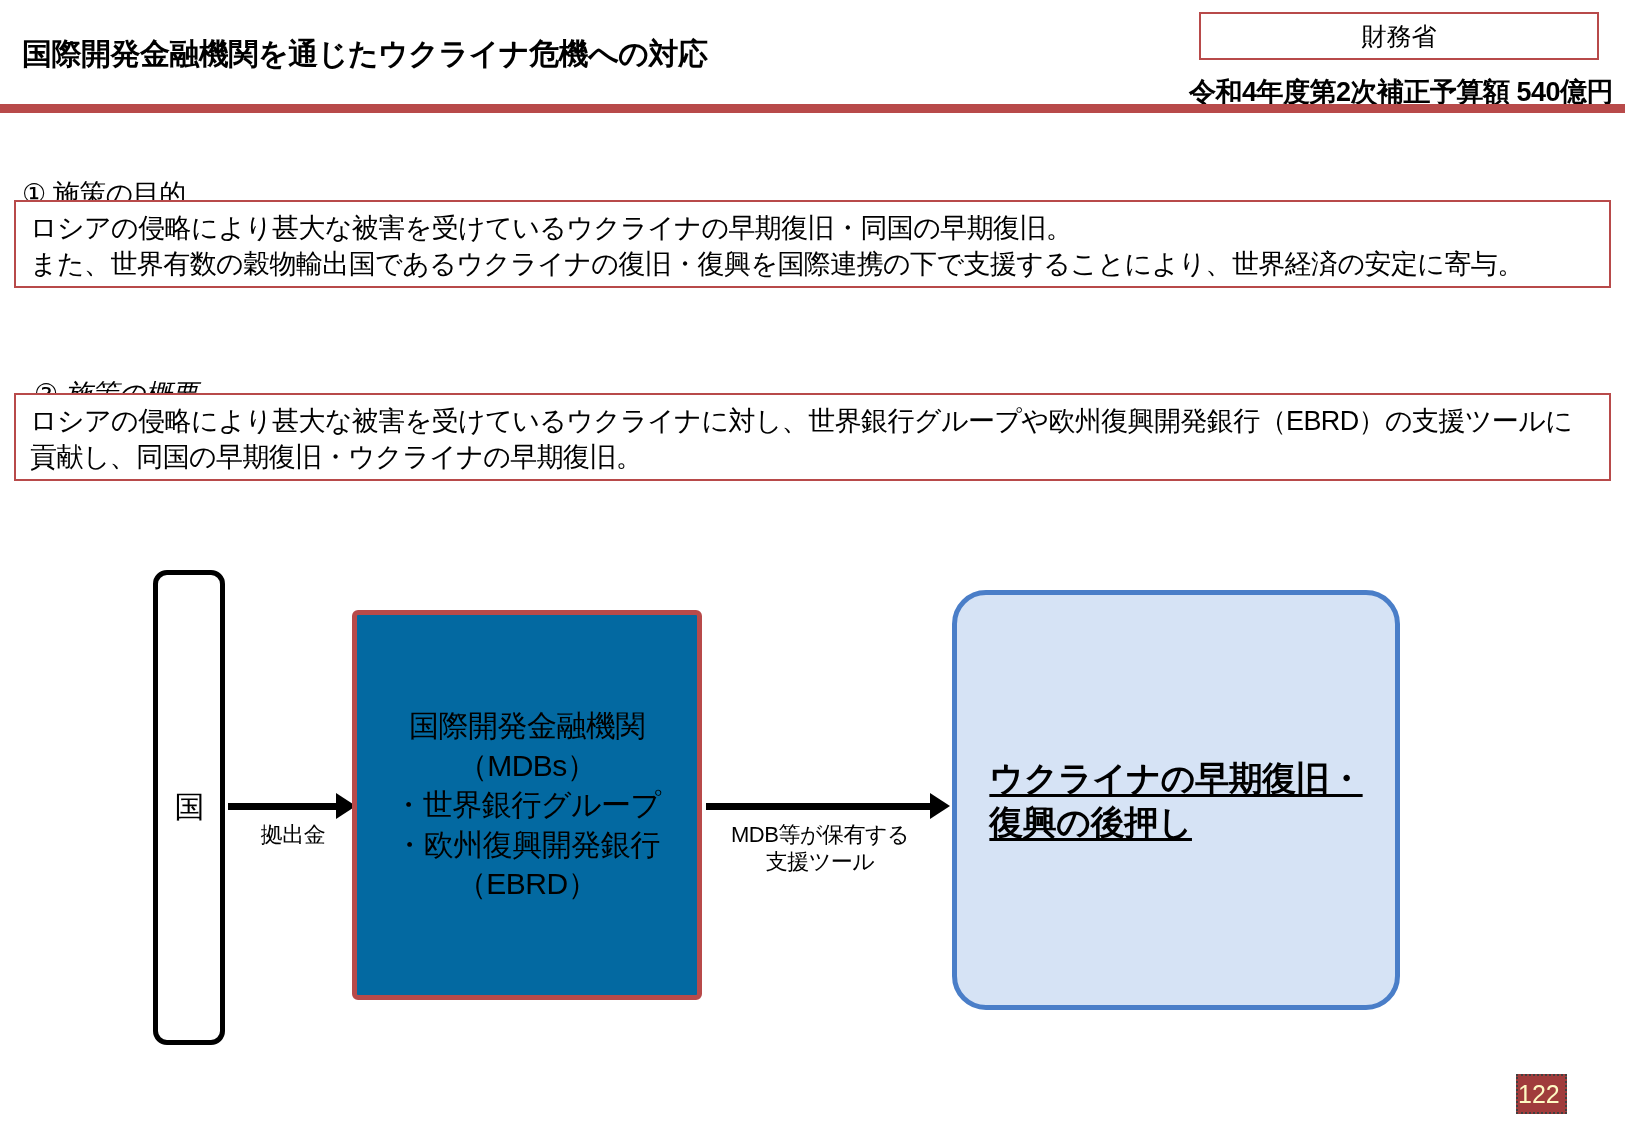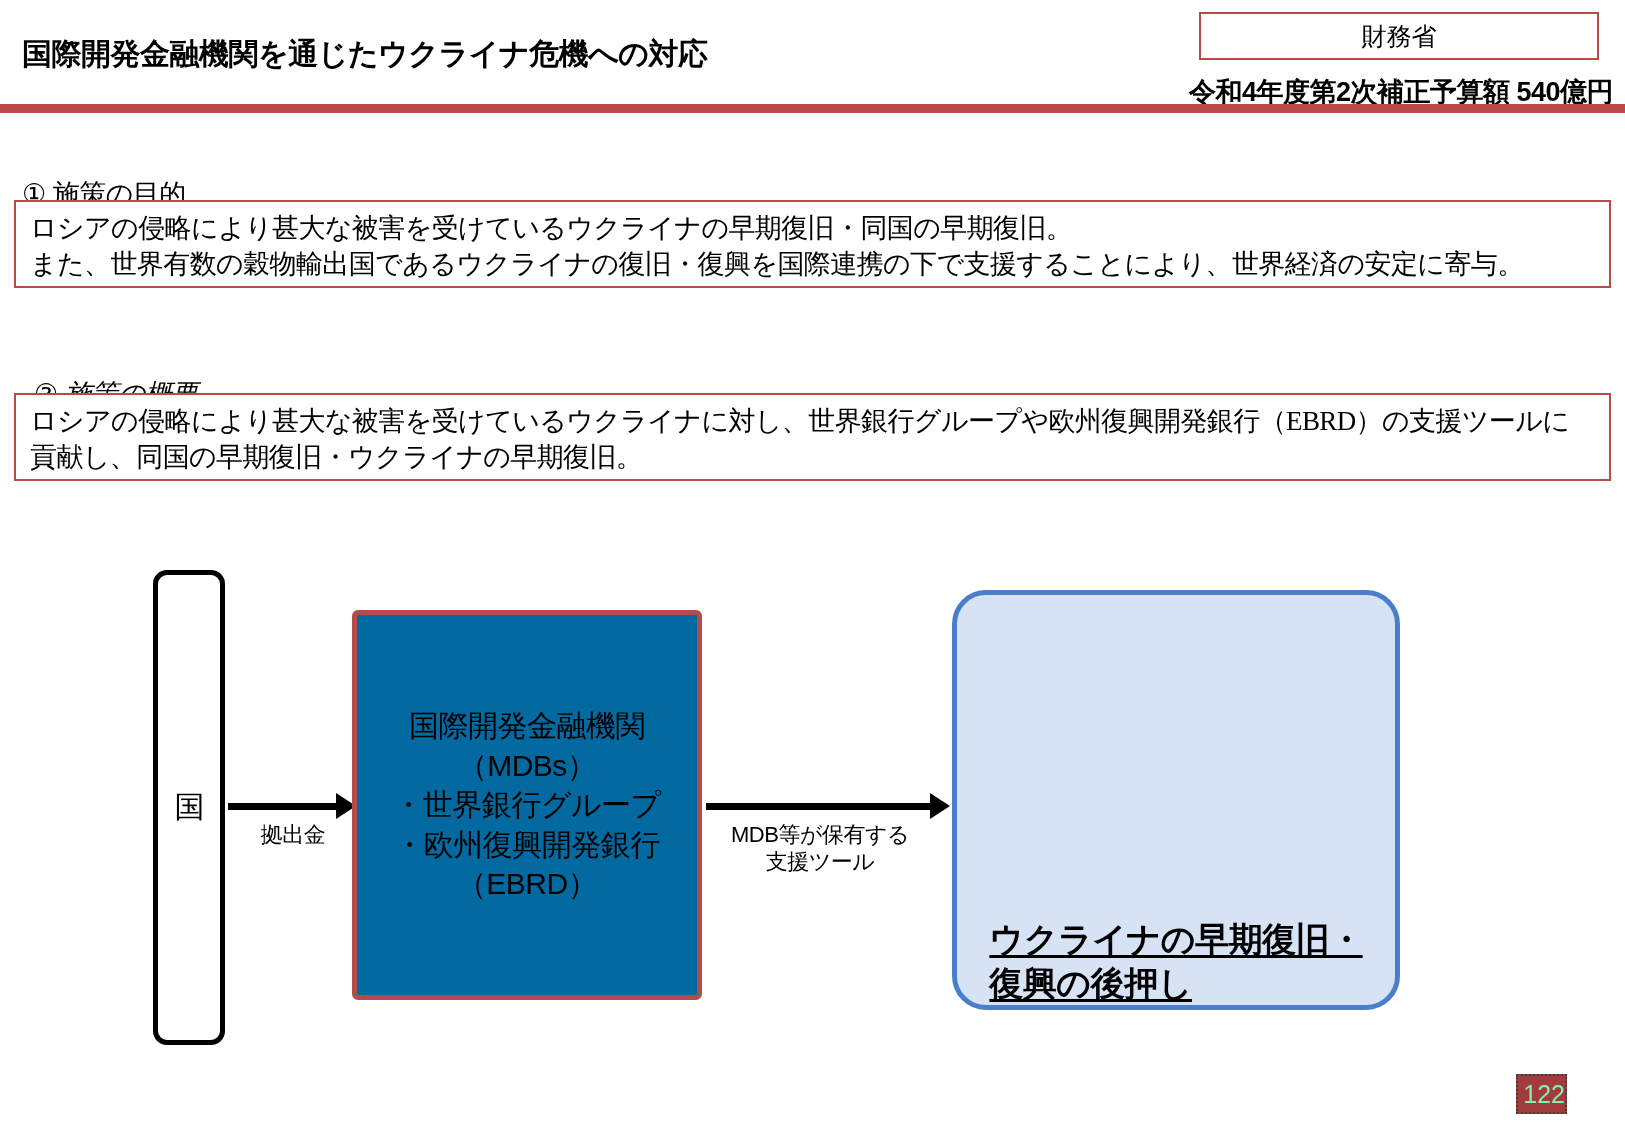--- a/index.html
+++ b/index.html
@@ -85,21 +85,21 @@
     padding: 8px 14px 10px 14px;
   }
   .content-box p {
     margin: 0;
     font-size: 27px;
     line-height: 1.34;
     letter-spacing: -0.6px;
     white-space: nowrap;
   }
   #box-purpose { left: 14px; top: 200px; width: 1597px; height: 88px; }
-  #box-outline { left: 14px; top: 393px; width: 1597px; height: 88px; font-family: Liberation Serif, serif; }
+  #box-outline { left: 14px; top: 393px; width: 1597px; height: 88px; }
 
   
   #diagram { position: absolute; left: 0; top: 0; width: 1625px; height: 1125px; }
 
   #node-country {
     position: absolute;
     left: 153px;
     top: 570px;
     width: 72px;
     height: 475px;
@@ -142,21 +142,21 @@
     position: absolute;
     left: 952px;
     top: 590px;
     width: 448px;
     height: 420px;
     border: 5px solid #4a7ec8;
     border-radius: 34px;
     box-sizing: border-box;
     background: #d6e3f5;
     display: flex;
-    align-items: flex-end;
+    align-items: center;
     justify-content: center;
   }
   #node-outcome-text {
     font-size: 34px;
     font-weight: bold;
     line-height: 1.3;
     text-align: left;
     letter-spacing: -0.5px;
     white-space: pre-line;
     text-decoration: underline;
@@ -198,25 +198,25 @@
   
   #page-badge {
     position: absolute;
     left: 1516px;
     top: 1074px;
     width: 51px;
     height: 40px;
     background: #a03c3c;
     border: 2px dotted #404040;
     box-sizing: border-box;
-    color: #86efac;
+    color: #fef9c3;
     font-size: 25px;
     display: flex;
     align-items: center;
-    justify-content: flex-end;
+    justify-content: flex-start;
   }
 </style>
 </head>
 <body>
 
 <div id="slide">
 
   <div id="page-title">国際開発金融機関を通じたウクライナ危機への対応</div>
 
   <div id="ministry-box">

